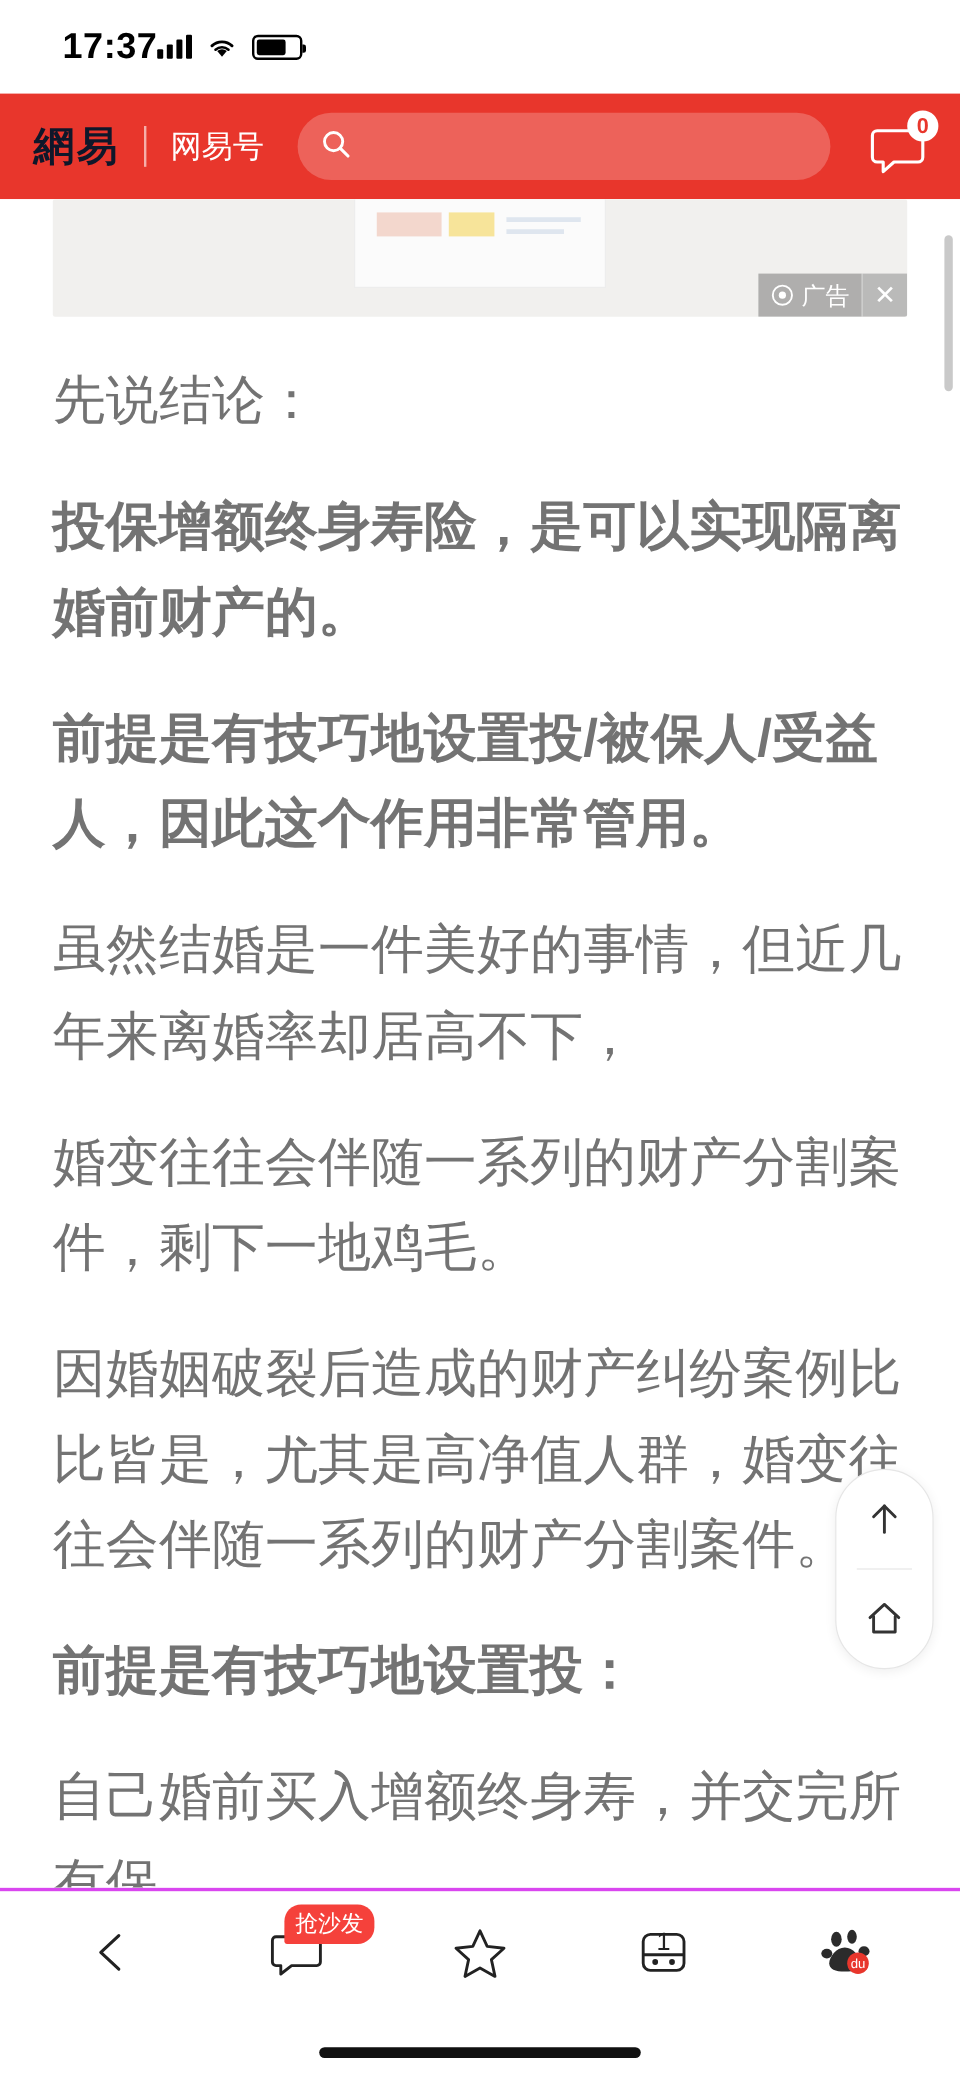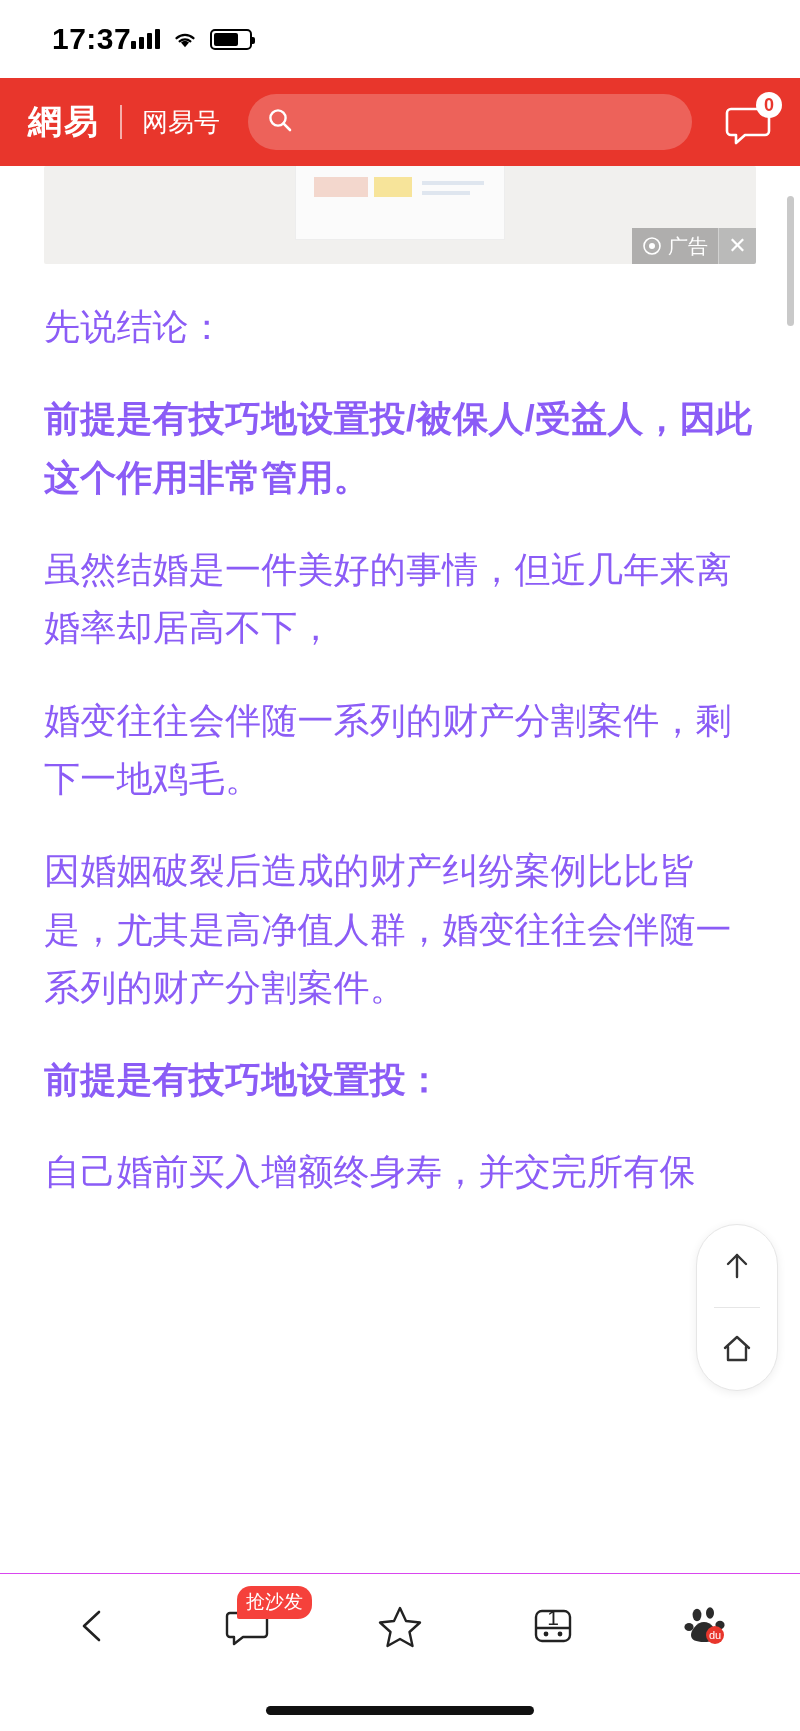--- a/index.html
+++ b/index.html
@@ -81,21 +81,21 @@
   
   .app-header {
     flex: 0 0 88px;
     background: #e8362c;
     display: flex;
     align-items: center;
     padding: 0 26px 0 28px;
     gap: 16px;
   }
   .logo {
-    color: #ffffff;
+    color: #0f172a;
     font-size: 34px;
     font-weight: bold;
     font-family: "Liberation Serif", serif;
     letter-spacing: 2px;
     white-space: nowrap;
   }
   .logo-divider {
     width: 2px;
     height: 34px;
     background: rgba(255,255,255,0.6);
@@ -211,23 +211,23 @@
     display: flex;
     align-items: center;
     justify-content: center;
     border-left: 1px solid rgba(255,255,255,0.35);
   }
 
   .article {
     padding: 34px 44px 0 44px;
   }
   .para {
-    font-size: 36px;
+    font-size: 44px;
     line-height: 1.62;
-    color: #8b5cf6;
+    color: #737373;
     margin-bottom: 34px;
     letter-spacing: 0.2px;
   }
   .para.bold { font-weight: bold; }
 
   
   .scrollbar {
     position: absolute;
     right: 6px;
     top: 30px;
@@ -258,21 +258,21 @@
     justify-content: center;
   }
   .float-sep {
     width: 46px; height: 1px;
     background: #e6e6e6;
   }
 
   
   .bottom-bar {
     flex: 0 0 104px;
-    border-top: 1px solid #d946ef;
+    border-top: 3px solid #d946ef;
     background: #ffffff;
     display: flex;
     align-items: center;
     justify-content: space-between;
     padding: 0 58px;
   }
   .bb-item {
     position: relative;
     width: 72px; height: 72px;
     display: flex;
@@ -379,20 +379,21 @@
             <circle cx="10" cy="10" r="3" fill="#fff"></circle>
           </svg>
           <span>广告</span>
         </div>
         <div class="cls">✕</div>
       </div>
     </div>
 
     <div class="article">
       <p class="para">先说结论：</p>
+      <p class="para bold">投保增额终身寿险，是可以实现隔离婚前财产的。</p>
       <p class="para bold">前提是有技巧地设置投/被保人/受益人，因此这个作用非常管用。</p>
       <p class="para">虽然结婚是一件美好的事情，但近几年来离婚率却居高不下，</p>
       <p class="para">婚变往往会伴随一系列的财产分割案件，剩下一地鸡毛。</p>
       <p class="para">因婚姻破裂后造成的财产纠纷案例比比皆是，尤其是高净值人群，婚变往往会伴随一系列的财产分割案件。</p>
       <p class="para bold">前提是有技巧地设置投：</p>
       <p class="para">自己婚前买入增额终身寿，并交完所有保</p>
     </div>
 
     <div class="float-btns">
       <div class="float-btn">

